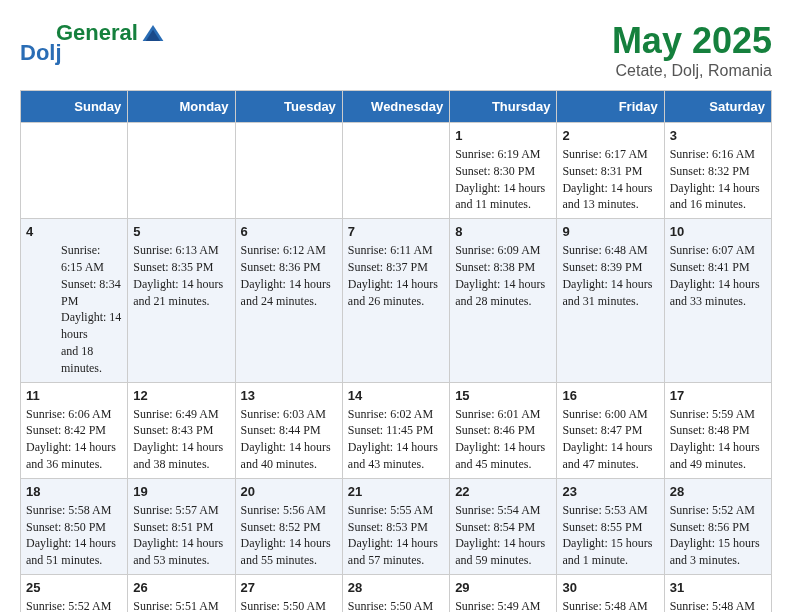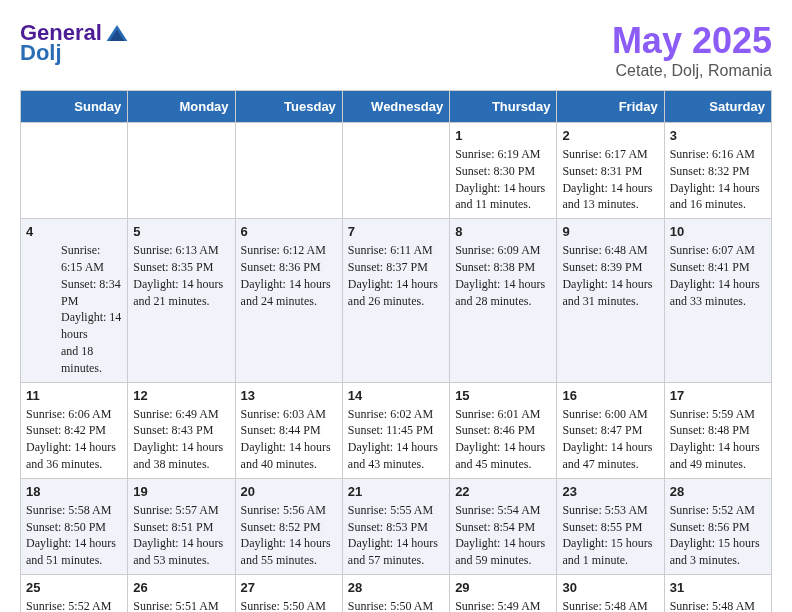--- a/index.html
+++ b/index.html
@@ -29,21 +29,21 @@
       width: 24px;
       height: 24px;
       margin-left: 3px;
     }
     .title-block {
       text-align: right;
     }
     .month-title {
       font-size: 36px;
       font-weight: bold;
-      color: #8b5cf6;
+      color: #15803d;
     }
     .subtitle {
       font-size: 16px;
       color: #555;
     }
     table {
       width: 100%;
       border-collapse: collapse;
     }
     thead tr th {
@@ -79,21 +79,21 @@
       font-family: Liberation Serif, serif;
     }
     .empty { background: #f9f9f9; }
   </style>
 </head>
 <body>
 
 <div class="header">
   <div class="logo">
     <div class="logo-text">
-      <span style="font-size:22px;font-weight:bold;color:#4c1d95;">General</span>
+      <span style="font-size:22px;font-weight:bold;color:#15803d;margin-left:36px;">General</span>
       <svg class="logo-icon" viewBox="0 0 30 24" xmlns="http://www.w3.org/2000/svg">
         <polygon points="15,2 28,22 2,22" fill="#2a6db5"></polygon>
         <polygon points="15,8 24,22 6,22" fill="#1a4a8a"></polygon>
       </svg>
     </div>
     <span style="font-size:22px;font-weight:bold;color:#2a6db5;margin-top:-6px;">Dolj</span>
   </div>
   <div class="title-block">
     <div class="month-title">May 2025</div>
     <div class="subtitle">Cetate, Dolj, Romania</div>

